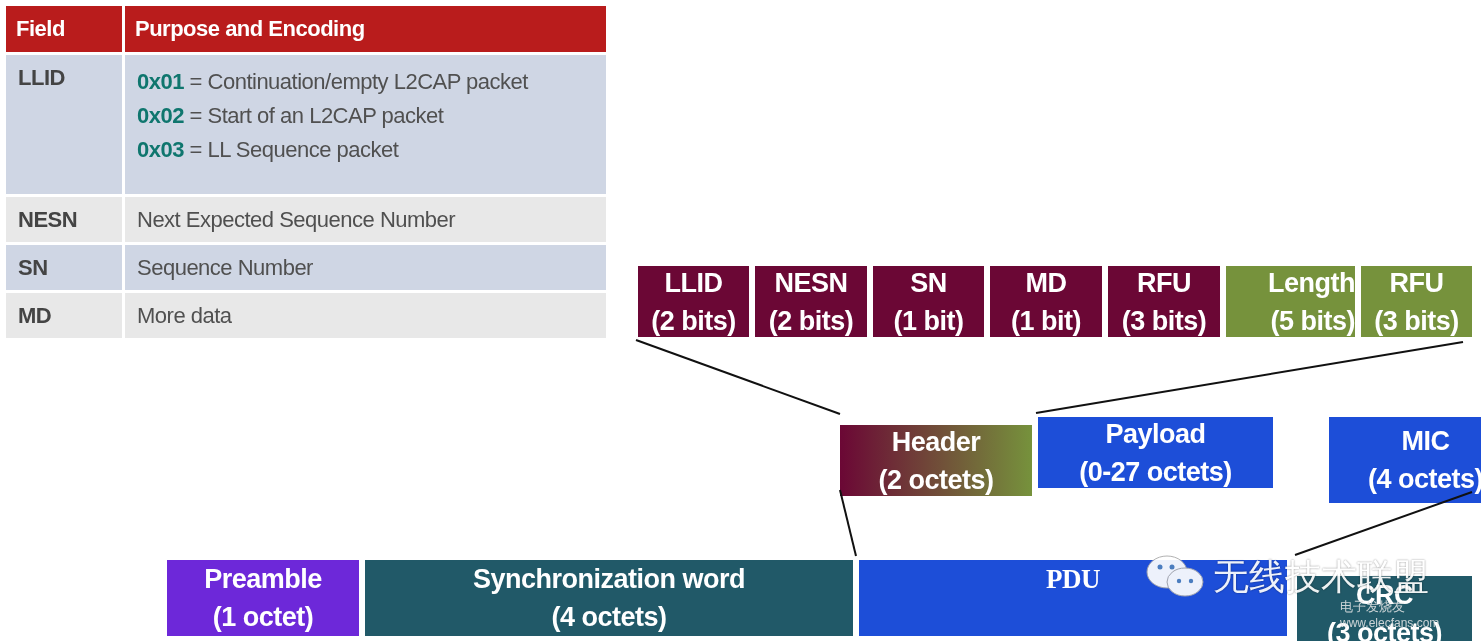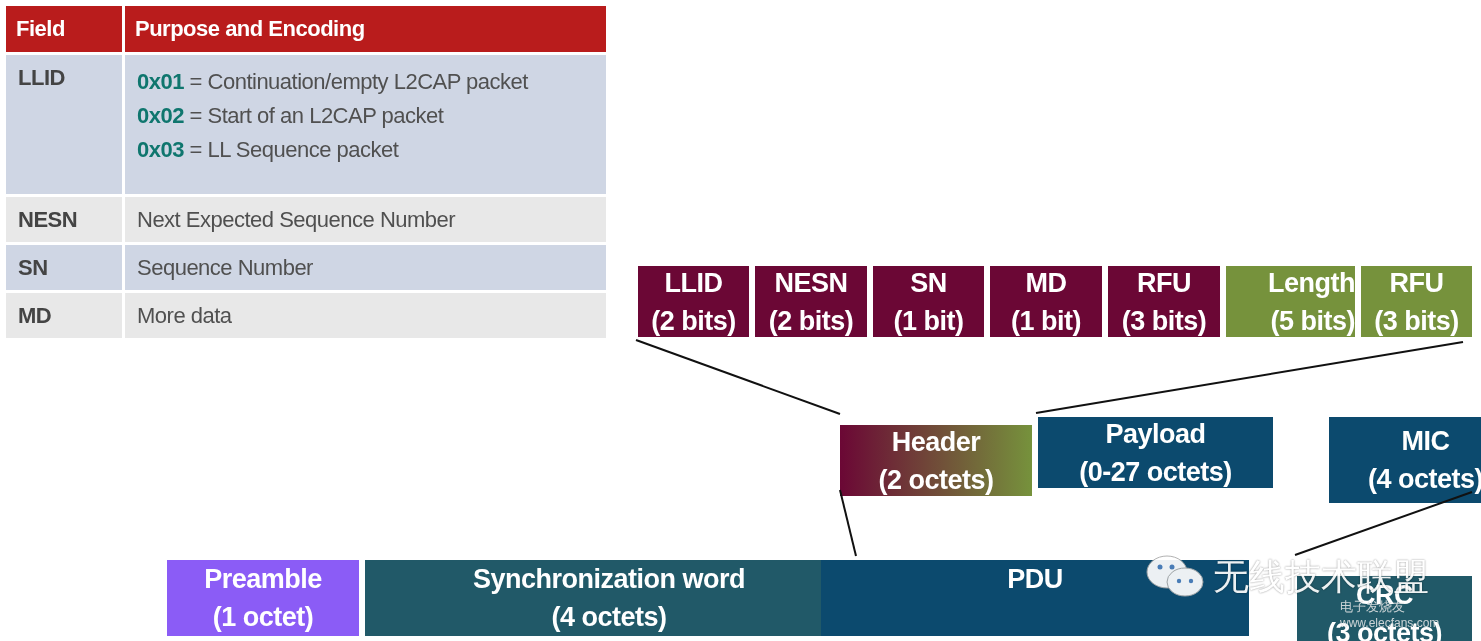--- a/index.html
+++ b/index.html
@@ -37,23 +37,23 @@
   
   .block {
     position: absolute; color: #ffffff; font-weight: bold;
     text-align: center; font-size: 27px; line-height: 38px;
     letter-spacing: -0.5px;
     display: flex; flex-direction: column; justify-content: center;
   }
   .block span { display: block; }
   .maroon { background: #6b0735; }
   .olive { background: #76923c; }
-  .blue { background: #0c4a6e; }
+  .blue { background: #1d4ed8; }
   .teal { background: #215968; }
-  .brick { background: #8b5cf6; }
+  .brick { background: #6d28d9; }
   .grad { background: linear-gradient(to right, #6b0735 0%, #76923c 100%); }
 
   svg.lines { position: absolute; left: 0; top: 0; width: 1481px; height: 641px; pointer-events: none; }
 
   
   .wm-wechat {
     position: absolute; left: 1145px; top: 552px; display: flex; align-items: center;
     color: #ffffff; font-size: 36px; opacity: 0.92;
     text-shadow: 0 0 2px rgba(0,0,0,0.5);
     justify-content: center;
@@ -147,21 +147,21 @@
 </div>
 
 <div class="block brick" style="left:167px;top:560px;width:192px;height:76px;">
   <span>Preamble</span>
   <span>(1 octet)</span>
 </div>
 <div class="block teal" style="left:365px;top:560px;width:488px;height:76px;">
   <span>Synchronization word</span>
   <span>(4 octets)</span>
 </div>
-<div class="block blue" style="left:821px;top:560px;width:428px;height:76px;justify-content:flex-start;">
+<div class="block blue" style="left:859px;top:560px;width:428px;height:76px;justify-content:flex-start;font-family:Liberation Serif, serif;">
   <span>PDU</span>
 </div>
 <div class="block teal" style="left:1297px;top:576px;width:175px;height:76px;">
   <span>CRC</span>
   <span>(3 octets)</span>
 </div>
 
 <svg class="lines">
   <line x1="636" y1="340" x2="840" y2="414" stroke="#111" stroke-width="2"></line>
   <line x1="1036" y1="413" x2="1463" y2="342" stroke="#111" stroke-width="2"></line>

